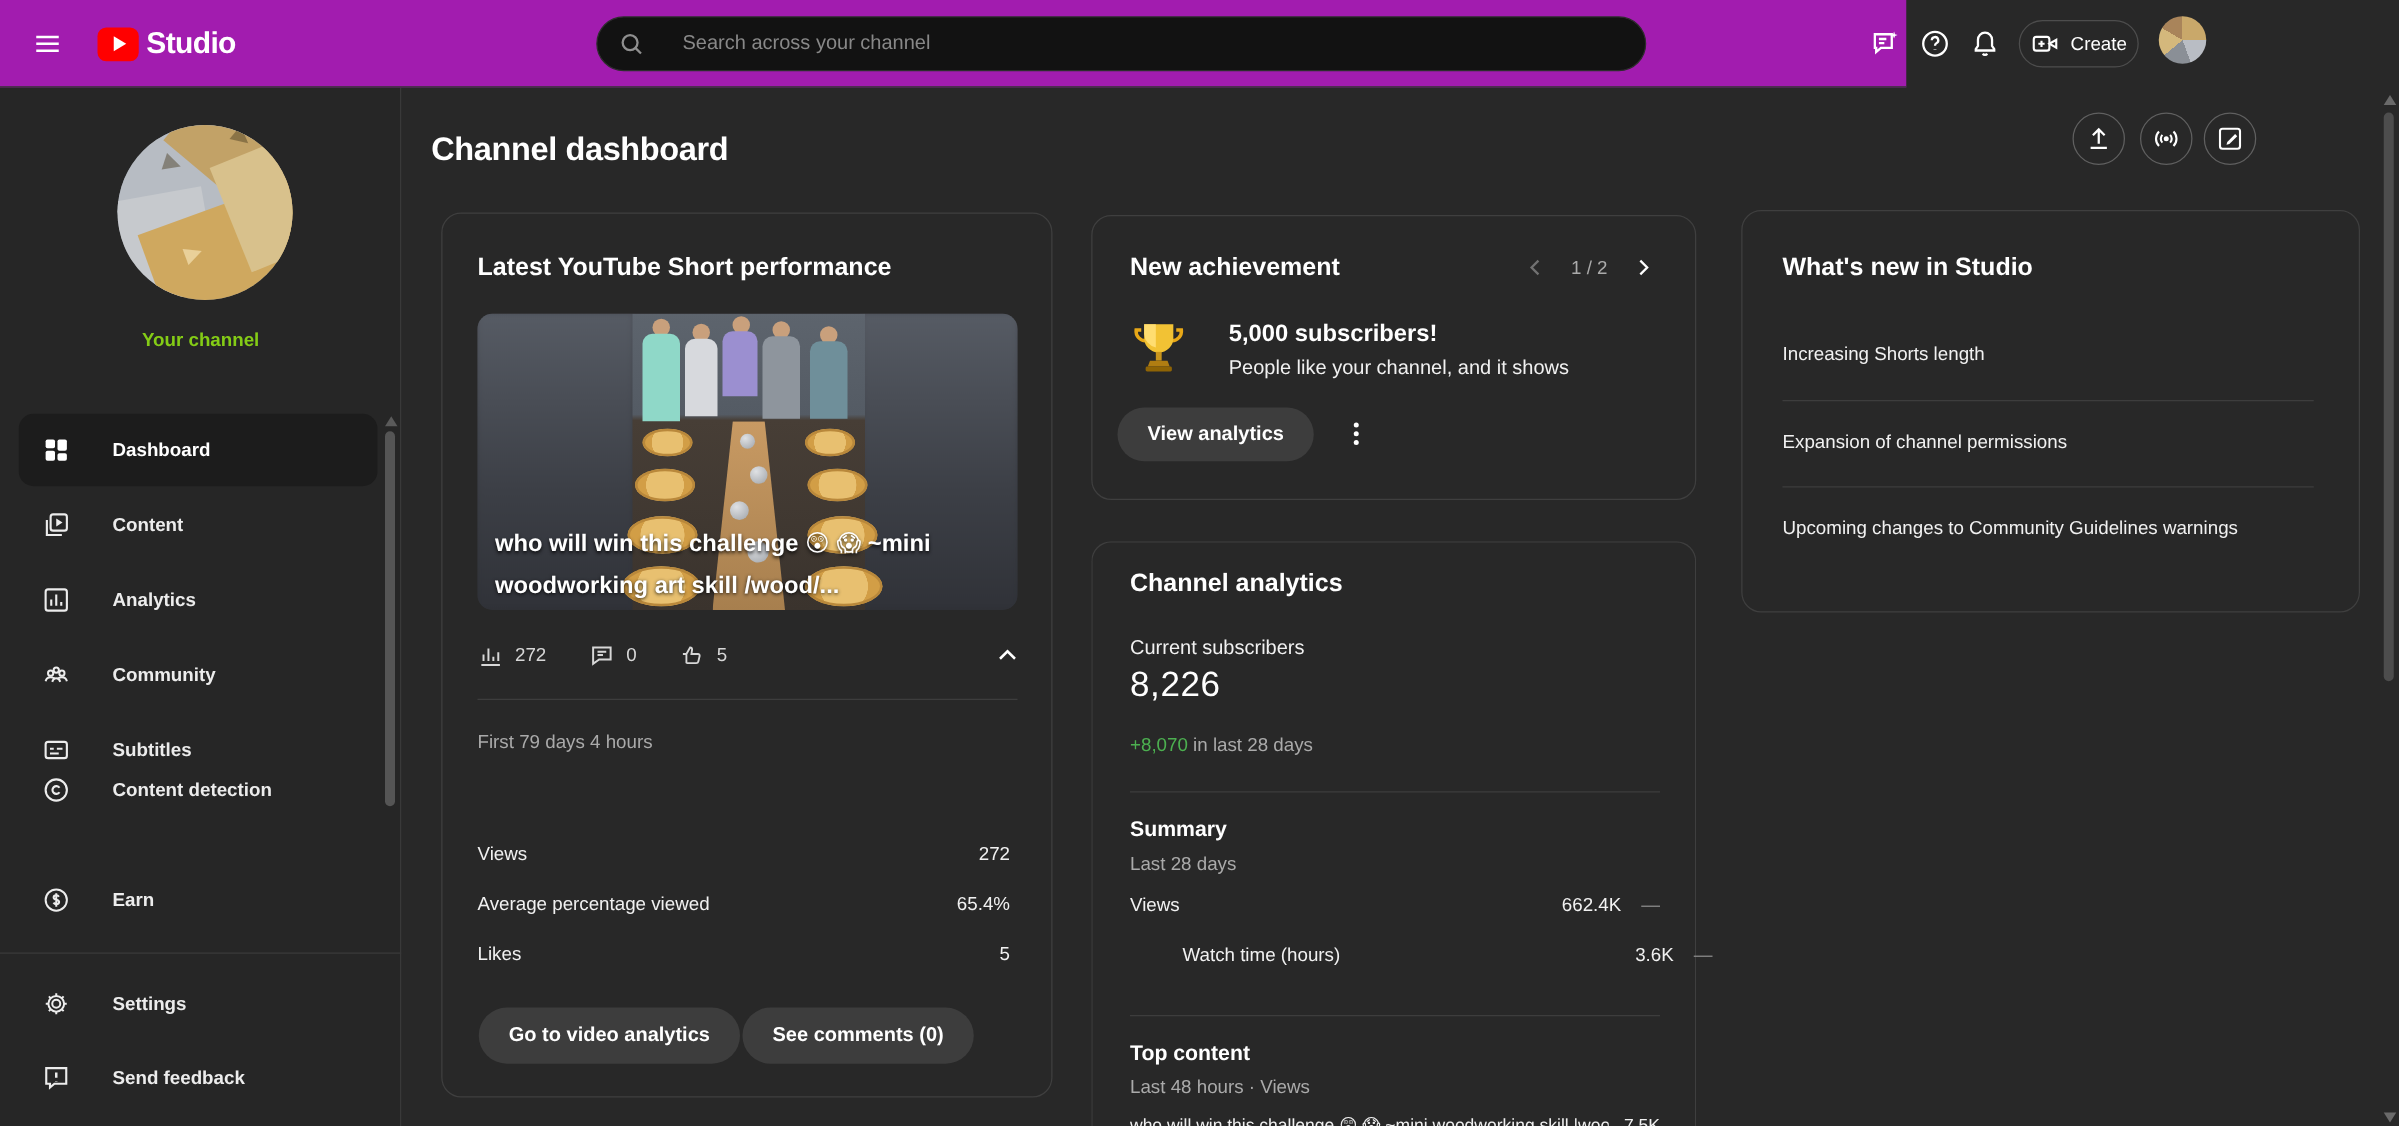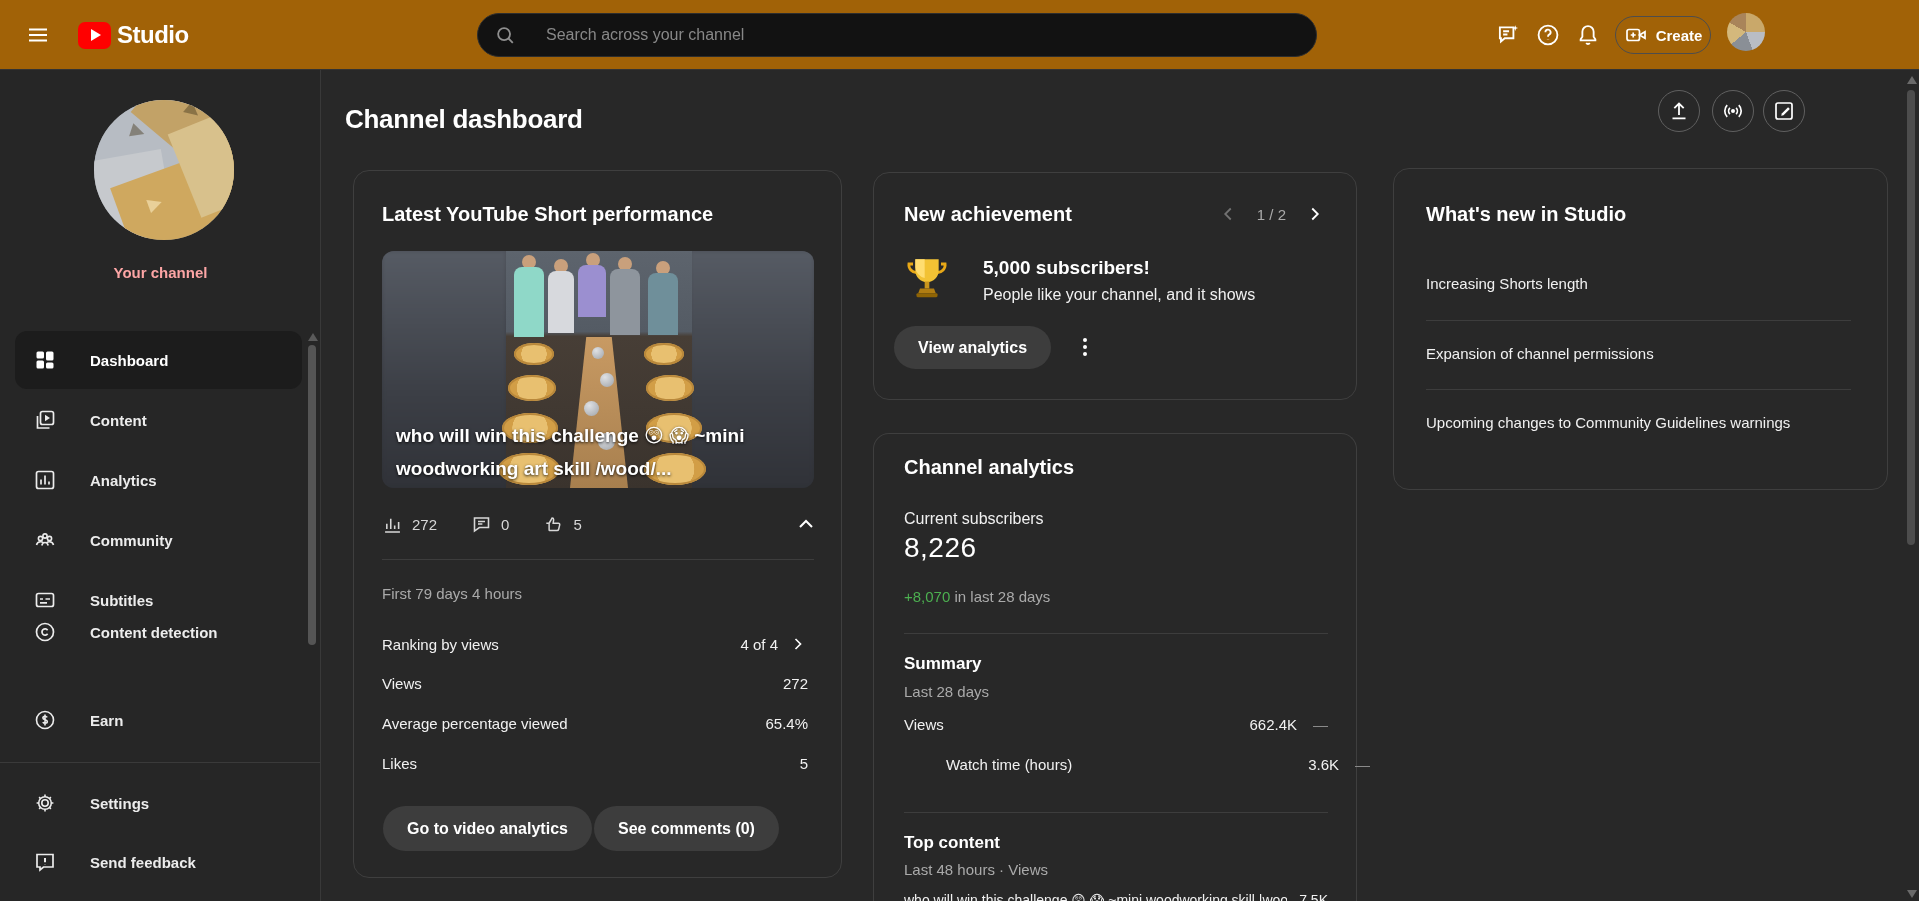--- a/index.html
+++ b/index.html
@@ -2,56 +2,56 @@
 <html><head>
 <meta charset="utf-8">
 <style>
   * { margin:0; padding:0; box-sizing:border-box; }
   html,body { width:1919px; height:901px; overflow:hidden; background:#282828;
     font-family:"Liberation Sans","DejaVu Sans",sans-serif; color:#f1f1f1; }
   .screen { position:relative; width:1919px; height:901px; }
   .abs { position:absolute; }
 
   
-  .topbar { position:absolute; left:0; top:0; width:1919px; height:70px;
-    background:#a16207; border-bottom:1px solid #333; z-index:30; }
+  .topbar { position:absolute; left:0; top:0; width:1525px; height:70px;
+    background:#a21caf; border-bottom:1px solid #333; z-index:30; }
   .iconbtn { background:none; border:none; cursor:pointer; display:flex;
     align-items:center; justify-content:center; color:#fff; }
   .hamburger { position:absolute; left:20px; top:17px; width:36px; height:36px; }
   .logo { position:absolute; left:78px; top:0; height:70px; display:flex; align-items:center; gap:6px; cursor:pointer; }
   .logo-mark { width:33px; height:27px; background:#ff0000; border-radius:7px;
     display:flex; align-items:center; justify-content:center; }
   .logo-mark::after { content:""; display:block; width:0; height:0;
     border-left:10px solid #fff; border-top:6px solid transparent; border-bottom:6px solid transparent; margin-left:2px; }
   .logo-text { font-size:24px; font-weight:bold; letter-spacing:-0.5px; color:#fff; }
   .search { position:absolute; left:477px; top:13px; width:840px; height:44px;
     background:#121212; border:1px solid #2d2d2d; border-radius:22px;
     display:flex; align-items:center; padding:0 10px 0 14px; }
   .search svg { flex:0 0 auto; }
   .search input { flex:1; background:transparent; border:none; outline:none;
     color:#fff; font-size:16px; margin-left:28px; font-family:inherit; }
   .search input::placeholder { color:#888; }
   .tb-ic { position:absolute; top:21px; width:28px; height:28px; }
   .create-btn { position:absolute; left:1615px; top:16px; width:96px; height:38px;
     border:1px solid #4d4d4d; border-radius:19px; background:transparent; color:#fff;
     display:flex; align-items:center; justify-content:center; gap:8px;
-    font-size:15px; font-weight:bold; cursor:pointer; font-family:inherit; }
+    font-size:15px; font-weight:normal; cursor:pointer; font-family:inherit; }
   .tb-avatar { position:absolute; left:1727px; top:13px; width:38px; height:38px;
     border-radius:50%; cursor:pointer; border:none; padding:0;
     background:conic-gradient(#c9a86a 0 90deg,#b9bdc4 0 160deg,#8a8f96 0 230deg,#d4b87c 0 300deg,#a9845a 0); }
 
   
   .sidebar { position:absolute; left:0; top:70px; width:321px; height:831px;
     background:#262626; border-right:1px solid #393939; }
   .ch-avatar { position:absolute; left:94px; top:30px; width:140px; height:140px;
     border-radius:50%; overflow:hidden; background:#7d8288; cursor:pointer; }
   .plaque { position:absolute; }
   .plaque .tri { position:absolute; font-size:18px; color:rgba(70,58,30,.45); }
   .ch-name { position:absolute; left:0; top:194px; width:321px; text-align:center;
-    font-size:15px; font-weight:bold; color:#fca5a5; }
+    font-size:15px; font-weight:bold; color:#84cc16; }
   .ch-handle { position:absolute; left:0; top:220px; width:381px; text-align:center;
     font-size:13px; color:#8f8f8f;margin-top:48px; }
   .nav-item { position:absolute; left:0; width:321px; height:60px; display:flex;
     align-items:center; cursor:pointer; color:#ececec; }
   .nav-item .nicon { width:24px; height:24px; margin-left:33px; display:flex; align-items:center; justify-content:center; }
   .nav-item .nlabel { margin-left:33px; font-size:15px;font-weight:bold; }
   .nav-item.active { color:#fff; }
   .nav-item.active::before { content:""; position:absolute; left:15px; right:19px;
     top:1px; bottom:1px; background:#1c1c1c; border-radius:12px; z-index:0; }
   .nav-item > * { position:relative; z-index:1; }
@@ -394,30 +394,20 @@
     </div>
     <div class="collapse">
       <svg width="24" height="24" viewBox="0 0 24 24" fill="none" stroke="#fff" stroke-width="2">
           <path d="M6 15l6-6 6 6"></path>
         </svg>
     </div>
 
     <div class="c1-div"></div>
     <div class="first-period">First 79 days 4 hours</div>
 
-    <div class="mrow" style="top:461px;">
-      <span>Ranking by views</span>
-        <span class="sp"></span>
-      <span>4 of 4</span>
-      <span style="margin-left:10px;display:flex;">
-        <svg width="20" height="20" viewBox="0 0 24 24" fill="none" stroke="#fff" stroke-width="2">
-            <path d="M9 6l6 6-6 6"></path>
-          </svg>
-      </span>
-    </div>
     <div class="mrow" style="top:500px;">
       <span>Views</span>
         <span class="sp"></span>
       <span>272</span>
     </div>
     <div class="mrow" style="top:540px;">
       <span>Average percentage viewed</span>
         <span class="sp"></span>
       <span>65.4%</span>
     </div>

